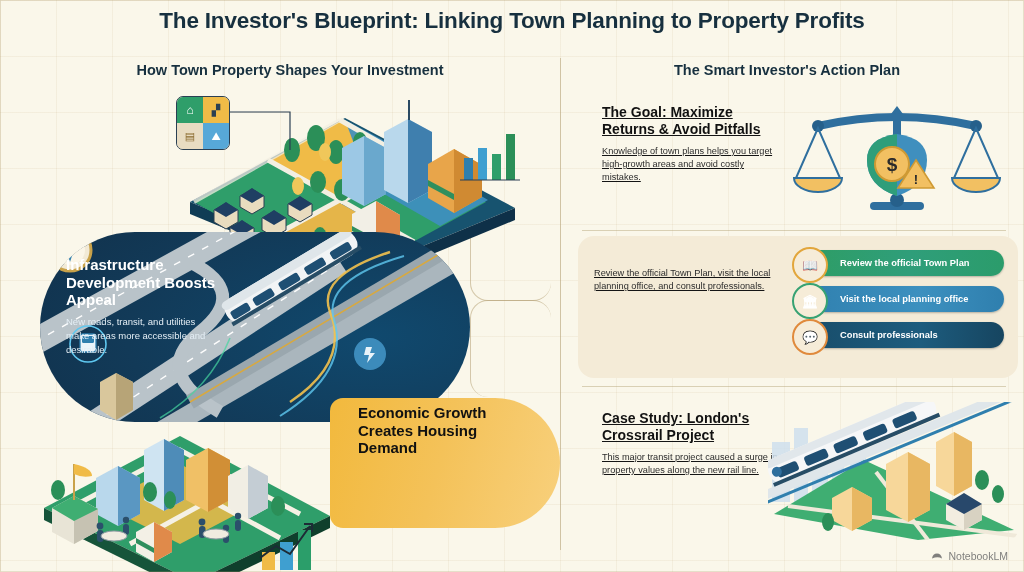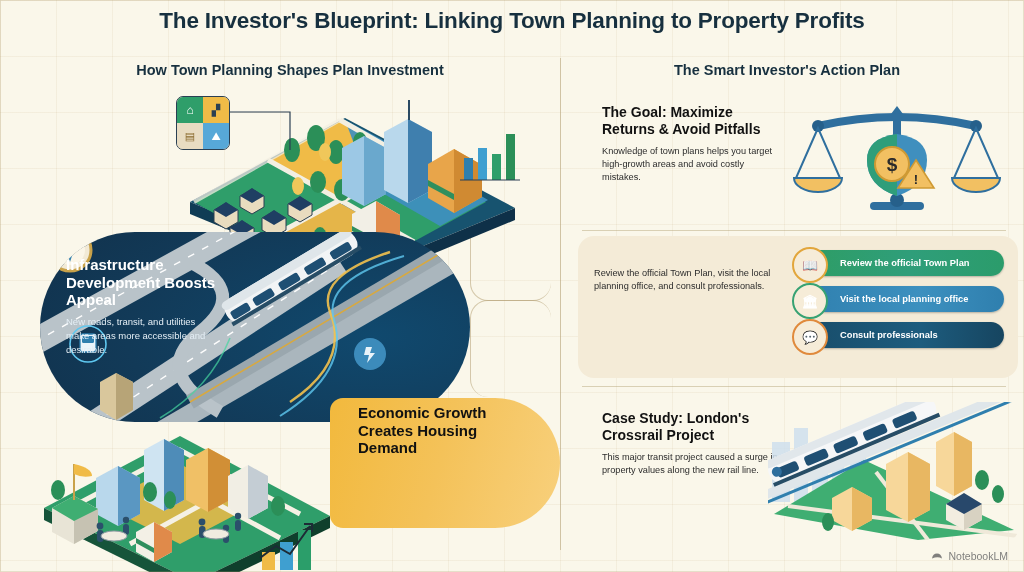--- a/index.html
+++ b/index.html
@@ -65,21 +65,21 @@
     position:absolute;left:330px;top:312px;width:230px;height:130px;
     background:linear-gradient(105deg,#f2b93d 0%,#f4c259 48%,#f8d07c 100%);
     border-radius:14px 70px 70px 14px;
   }
 
   
   .right-col{position:absolute;left:568px;top:86px;width:456px;height:470px;}
   .rsec{position:absolute;left:10px;width:440px;}
   .rsec .r-h{font-size:14px;font-weight:bold;line-height:1.2;color:#111;}
   .rsec .r-p{font-size:9.2px;line-height:1.45;color:#2c2c2c;margin-top:7px;}
-  .r-text{position:absolute;left:24px;width:180px;}
+  .r-text{position:absolute;left:24px;width:180px;text-decoration:underline;}
 
   #sec-goal{top:0;height:145px;}
   #sec-check{top:150px;height:142px;background:#f4ebd7;border-radius:16px;}
   #sec-case{top:300px;height:168px;}
   .hr-soft{position:absolute;left:14px;width:424px;height:1px;background:rgba(178,160,116,.45);}
 
   
   .pill{
     position:absolute;left:218px;height:26px;width:208px;border-radius:13px;
     display:flex;align-items:center;
@@ -109,21 +109,21 @@
     font-size:10.5px;color:#6b6b6b;opacity:.85;}
   .wm-logo{width:12px;height:10px;}
 </style>
 </head>
 <body>
 
 <div class="canvas">
   <div class="bp-grid"></div>
 
   <div class="main-title">The Investor's Blueprint: Linking Town Planning to Property Profits</div>
-  <div class="col-head left">How Town Planning Shapes Plan Investment</div>
+  <div class="col-head left">How Town Property Shapes Your Investment</div>
   <div class="col-head right">The Smart Investor's Action Plan</div>
   <div class="divider-v"></div>
 
   <div class="left-col">
 
     <div class="conn c1"></div>
     <div class="conn c2"></div>
 
     <div class="zone-illus">
       <svg width="360" height="190" viewBox="0 0 360 190">

